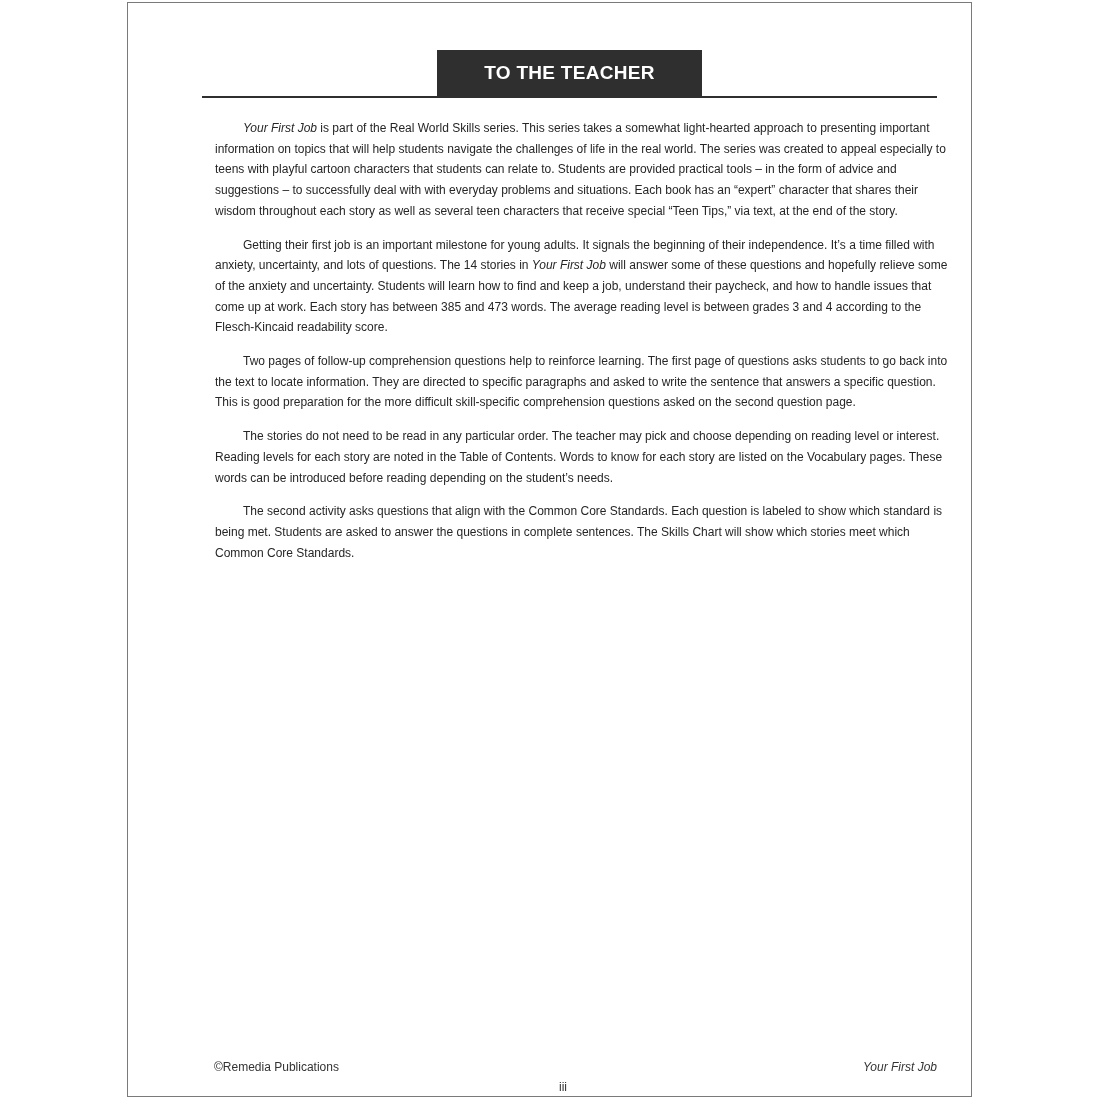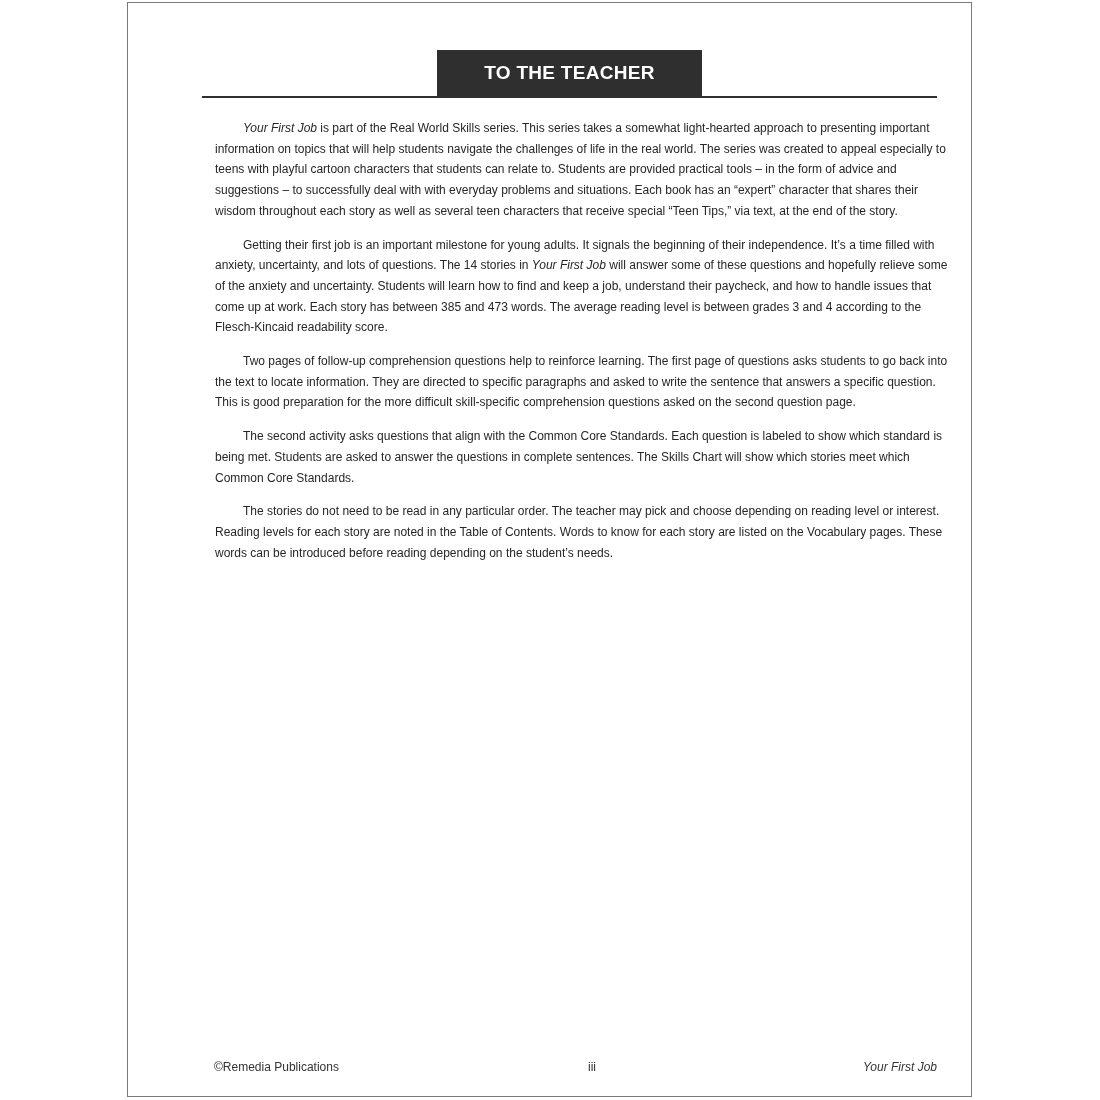--- a/index.html
+++ b/index.html
@@ -24,36 +24,36 @@
     font-family: "Liberation Sans", sans-serif; font-size: 12px;
     line-height: 20.7px; color: #262626;
   }
   .body-text p { margin: 0 0 13px 0; text-indent: 28px; }
   .body-text em { font-style: italic; }
   .footer {
     position: absolute; top: 1060px;
     font-family: "Liberation Sans", sans-serif; font-size: 12px; color: #333333;
   }
   .footer-left { left: 214px; }
-  .footer-center { left: 588px; }
+  .footer-center { left: 559px; margin-top: 20px; }
   .footer-right { right: 163px; font-style: italic; }
 </style>
 </head>
 <body>
 
 <div class="page-frame"></div>
 
 <div class="title-bar">
   <span>TO THE TEACHER</span>
 </div>
 <div class="title-rule"></div>
 
 <div class="body-text">
   <p><em>Your First Job</em><span> is part of the Real World Skills series. This series takes a somewhat light-hearted approach to presenting important information on topics that will help students navigate the challenges of life in the real world. The series was created to appeal especially to teens with playful cartoon characters that students can relate to. Students are provided practical tools – in the form of advice and suggestions – to successfully deal with with everyday problems and situations. Each book has an “expert” character that shares their wisdom throughout each story as well as several teen characters that receive special “Teen Tips,” via text, at the end of the story.</span></p>
   <p><span>Getting their first job is an important milestone for young adults. It signals the beginning of their independence. It’s a time filled with anxiety, uncertainty, and lots of questions. The 14 stories in </span><em>Your First Job</em><span> will answer some of these questions and hopefully relieve some of the anxiety and uncertainty. Students will learn how to find and keep a job, understand their paycheck, and how to handle issues that come up at work. Each story has between 385 and 473 words. The average reading level is between grades 3 and 4 according to the Flesch-Kincaid readability score.</span></p>
   <p>Two pages of follow-up comprehension questions help to reinforce learning. The first page of questions asks students to go back into the text to locate information. They are directed to specific paragraphs and asked to write the sentence that answers a specific question. This is good preparation for the more difficult skill-specific comprehension questions asked on the second question page.</p>
+  <p>The stories do not need to be read in any particular order. The teacher may pick and choose depending on reading level or interest.  Reading levels for each story are noted in the Table of Contents. Words to know for each story are listed on the Vocabulary pages. These words can be introduced before reading depending on the student’s needs.</p>
   <p>The second activity asks questions that align with the Common Core Standards. Each question is labeled to show which standard is being met. Students are asked to answer the questions in complete sentences. The Skills Chart will show which stories meet which Common Core Standards.</p>
-  <p>The stories do not need to be read in any particular order. The teacher may pick and choose depending on reading level or interest.  Reading levels for each story are noted in the Table of Contents. Words to know for each story are listed on the Vocabulary pages. These words can be introduced before reading depending on the student’s needs.</p>
 </div>
 
 <div class="footer footer-left">©Remedia Publications</div>
 <div class="footer footer-center">iii</div>
 <div class="footer footer-right">Your First Job</div>
 
 </body></html>

